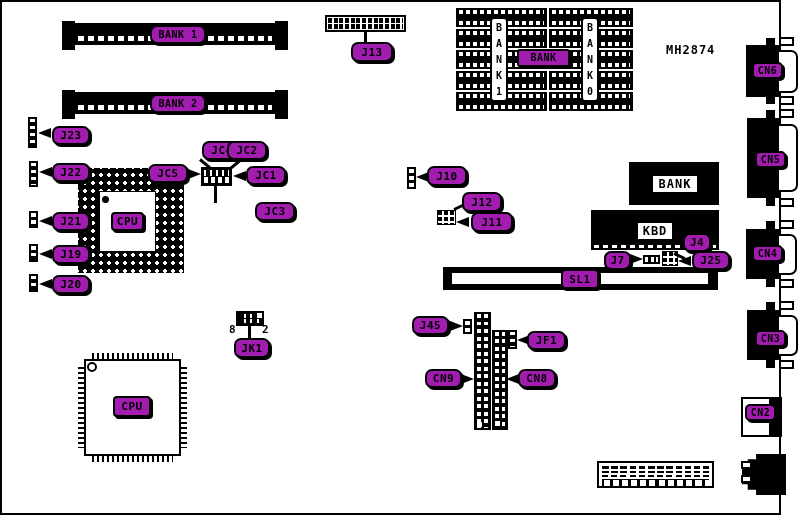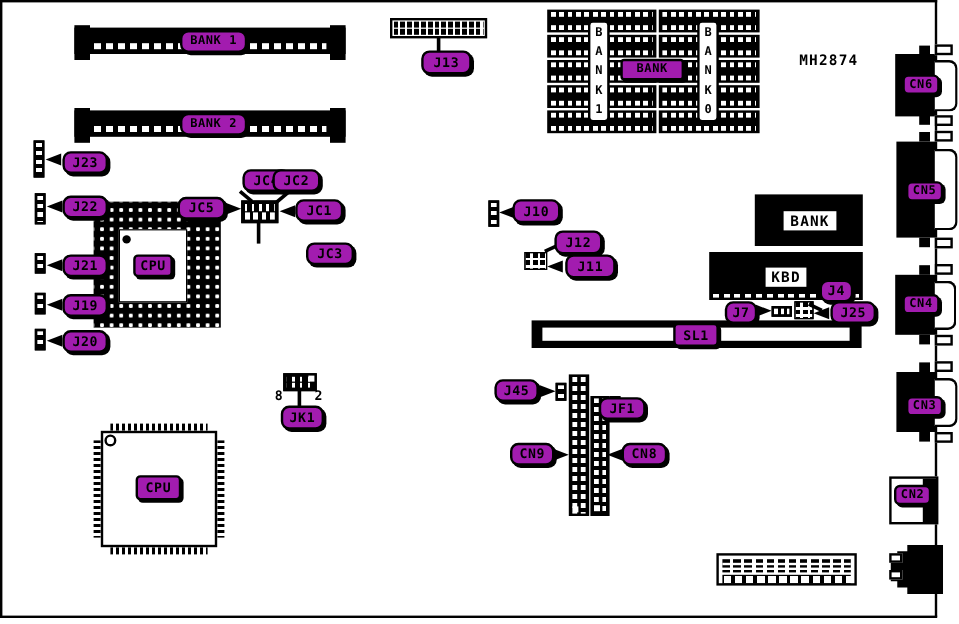--- a/index.html
+++ b/index.html
@@ -290,21 +290,21 @@
   <div class="tri-r" style="left:461px;top:374px;"></div>
   <div class="lbl" style="left:425px;top:369px;width:37px;height:19px;">CN9</div>
   <div class="tri-l" style="left:506px;top:374px;"></div>
   <div class="lbl" style="left:518px;top:369px;width:38px;height:19px;">CN8</div>
 
   <div class="pins-v" style="left:463px;top:319px;width:9px;height:15px;"></div>
   <div class="tri-r" style="left:450px;top:321px;"></div>
   <div class="lbl" style="left:412px;top:316px;width:37px;height:19px;">J45</div>
   <div class="pins-v" style="left:508px;top:330px;width:9px;height:19px;"></div>
   <div class="tri-l" style="left:517px;top:335px;"></div>
-  <div class="lbl" style="left:499px;top:331px;width:39px;height:19px;">JF1</div>
+  <div class="lbl" style="left:527px;top:331px;width:39px;height:19px;">JF1</div>
 
   <div class="pwr" style="left:597px;top:461px;width:117px;height:27px;">
     <div class="r1"></div>
     <div class="r2"></div>
     <div class="r3"></div>
   </div>
 
 </div>
 
 </body></html>

